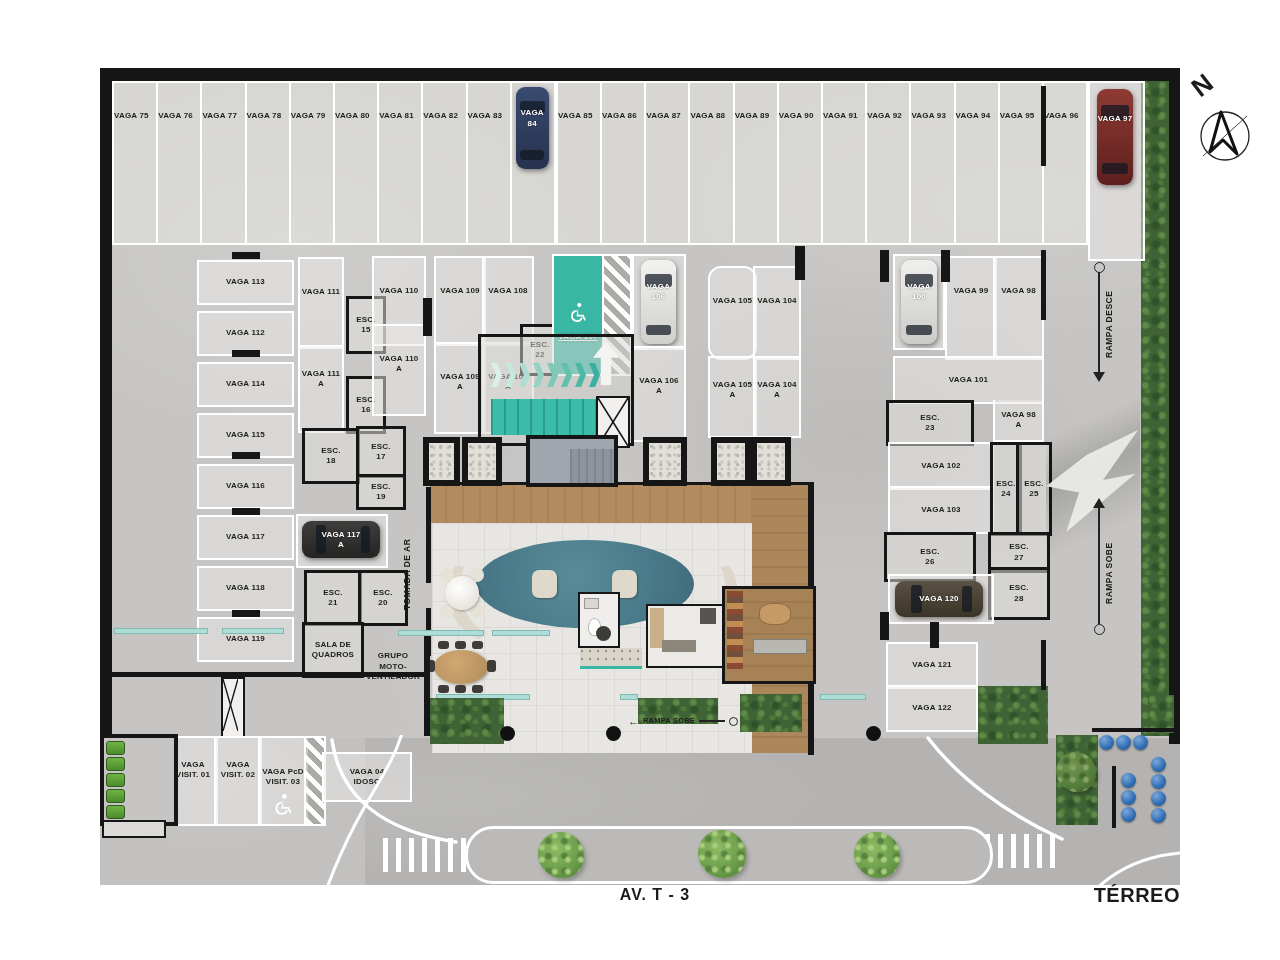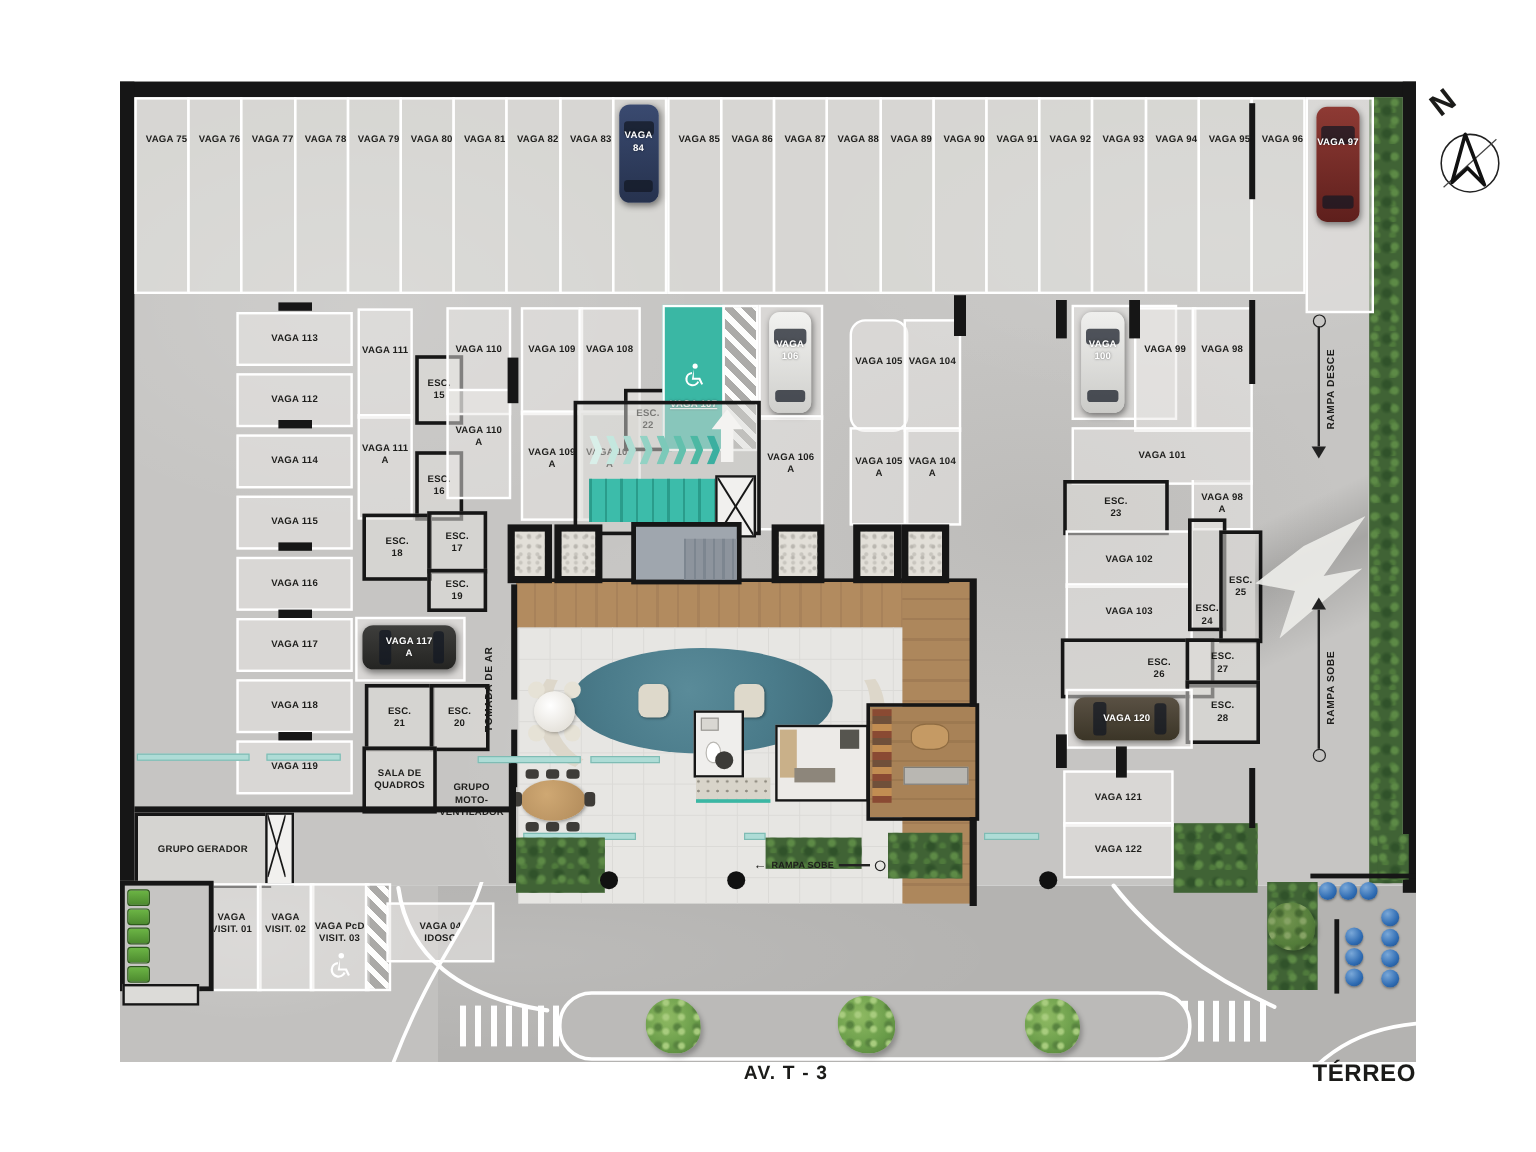--- a/index.html
+++ b/index.html
@@ -41,21 +41,21 @@
   .lbl{font-weight:bold;font-size:8px;line-height:1.3;color:#1d1d1b;text-align:center;
        letter-spacing:.2px;max-width:40px;}
   .lbl.wide{max-width:none;}
   .lbl.narrow{max-width:30px;}
   .lbl.mid{max-width:58px;}
   .lbl.white{color:#fff;text-shadow:0 0 2px rgba(0,0,0,.55);}
   .pt28{padding-top:28px;} .pt22{padding-top:22px;} .pt10{padding-top:10px;}
   
   #toprow{left:112px;top:81px;width:976px;height:164px;display:flex;}
   #toprow .cell{flex:1 1 0;border:2px solid #fff;margin-left:-2px;position:relative;
-      background:rgba(235,234,231,.45);display:flex;justify-content:flex-end;}
+      background:rgba(235,234,231,.45);display:flex;justify-content:flex-start;}
   #toprow .cell:first-child{margin-left:0;}
   .rep{display:contents;}
   
   #leftcol{left:197px;top:260px;width:97px;display:flex;flex-direction:column;gap:6px;}
   #leftcol .cell{height:41px;border:2px solid #fff;background:rgba(235,234,231,.5);
       display:flex;align-items:center;justify-content:center;}
   
   .room{position:absolute;border:3px solid #161616;background:rgba(225,224,221,.55);
         display:flex;align-items:center;justify-content:center;}
   
@@ -423,21 +423,21 @@
 
   <div class="abs" style="left:628px;top:714px;width:110px;height:14px;display:flex;align-items:center;gap:4px;">
     <span style="font-size:11px;color:#1b1b19;">←</span>
     <span class="lbl wide" style="font-size:7.5px;">RAMPA SOBE</span>
     <span style="width:26px;height:1.5px;background:#222;"></span>
     <span style="width:7px;height:7px;border:1.5px solid #222;border-radius:50%;"></span>
   </div>
 
   <div class="vlabel" style="left:402px;top:500px;height:110px;"><span>TOMADA DE AR</span></div>
 
-  <div class="stall" style="left:893px;top:254px;width:48px;height:92px;padding-left:36px;">
+  <div class="stall" style="left:893px;top:254px;width:48px;height:92px;">
     <div class="car v" style="left:6px;top:4px;width:36px;height:84px;background:linear-gradient(#efefed,#cbcbc8);">
       <div class="win a"></div>
         <div class="win b"></div>
       <div class="clbl">
           <span class="lbl white">VAGA 100</span>
         </div>
     </div>
   </div>
   <div class="stall" style="left:945px;top:256px;width:48px;height:100px;">
       <span class="lbl pt28">VAGA 99</span>
@@ -453,27 +453,27 @@
     </div>
   <div class="room" style="left:886px;top:400px;width:82px;height:40px;">
       <span class="lbl narrow">ESC. 23</span>
     </div>
   <div class="stall center" style="left:888px;top:442px;width:102px;height:44px;">
       <span class="lbl wide">VAGA 102</span>
     </div>
   <div class="stall center" style="left:888px;top:486px;width:102px;height:44px;">
       <span class="lbl wide">VAGA 103</span>
     </div>
-  <div class="room" style="left:990px;top:432px;width:26px;height:88px;align-items:flex-end;">
+  <div class="room" style="left:990px;top:442px;width:26px;height:88px;">
       <span class="lbl narrow">ESC. 24</span>
     </div>
   <div class="room" style="left:1016px;top:442px;width:30px;height:88px;">
       <span class="lbl narrow">ESC. 25</span>
     </div>
-  <div class="room" style="left:884px;top:532px;width:86px;height:44px;padding-left:36px;">
+  <div class="room" style="left:884px;top:532px;width:86px;height:44px;">
       <span class="lbl narrow">ESC. 26</span>
     </div>
   <div class="room" style="left:988px;top:532px;width:56px;height:35px;">
       <span class="lbl narrow">ESC. 27</span>
     </div>
   <div class="room" style="left:988px;top:567px;width:56px;height:47px;">
       <span class="lbl narrow">ESC. 28</span>
     </div>
   <div class="stall" style="left:888px;top:574px;width:102px;height:46px;">
     <div class="car h" style="left:5px;top:5px;width:88px;height:36px;background:linear-gradient(#5a5144,#3b3527);">
@@ -505,23 +505,20 @@
 
   <div class="tri" style="left:1093px;top:498px;border-left:6px solid transparent;border-right:6px solid transparent;border-bottom:10px solid #222;"></div>
   <div class="arrowline" style="left:1098px;top:508px;width:2px;height:116px;"></div>
   <div class="circ" style="left:1094px;top:624px;width:9px;height:9px;"></div>
   <div class="vlabel" style="left:1104px;top:534px;height:70px;"><span>RAMPA SOBE</span></div>
   <div class="tick" style="left:1041px;top:86px;width:5px;height:80px;"></div>
   <div class="tick" style="left:1041px;top:250px;width:5px;height:70px;"></div>
   <div class="tick" style="left:1041px;top:640px;width:5px;height:50px;"></div>
 
   <div class="abs wall" style="left:112px;top:672px;width:318px;height:5px;"></div>
-  <div class="room" style="left:112px;top:677px;width:108px;height:57px;">
-      <span class="lbl wide">GRUPO GERADOR</span>
-    </div>
   <div class="abs" style="left:221px;top:677px;width:20px;height:57px;background:#f1f0ee;border:2.5px solid #161616;">
     <svg width="15" height="52" viewBox="0 0 15 52">
         <line x1="0" y1="0" x2="15" y2="52" stroke="#161616" stroke-width="1.4"></line>
         <line x1="15" y1="0" x2="0" y2="52" stroke="#161616" stroke-width="1.4"></line>
       </svg>
   </div>
   <div class="abs wall" style="left:424px;top:636px;width:6px;height:100px;"></div>
 
   <div class="stall" style="left:168px;top:736px;width:46px;height:86px;">
       <span class="lbl pt22" style="max-width:44px;">VAGA VISIT. 01</span>

